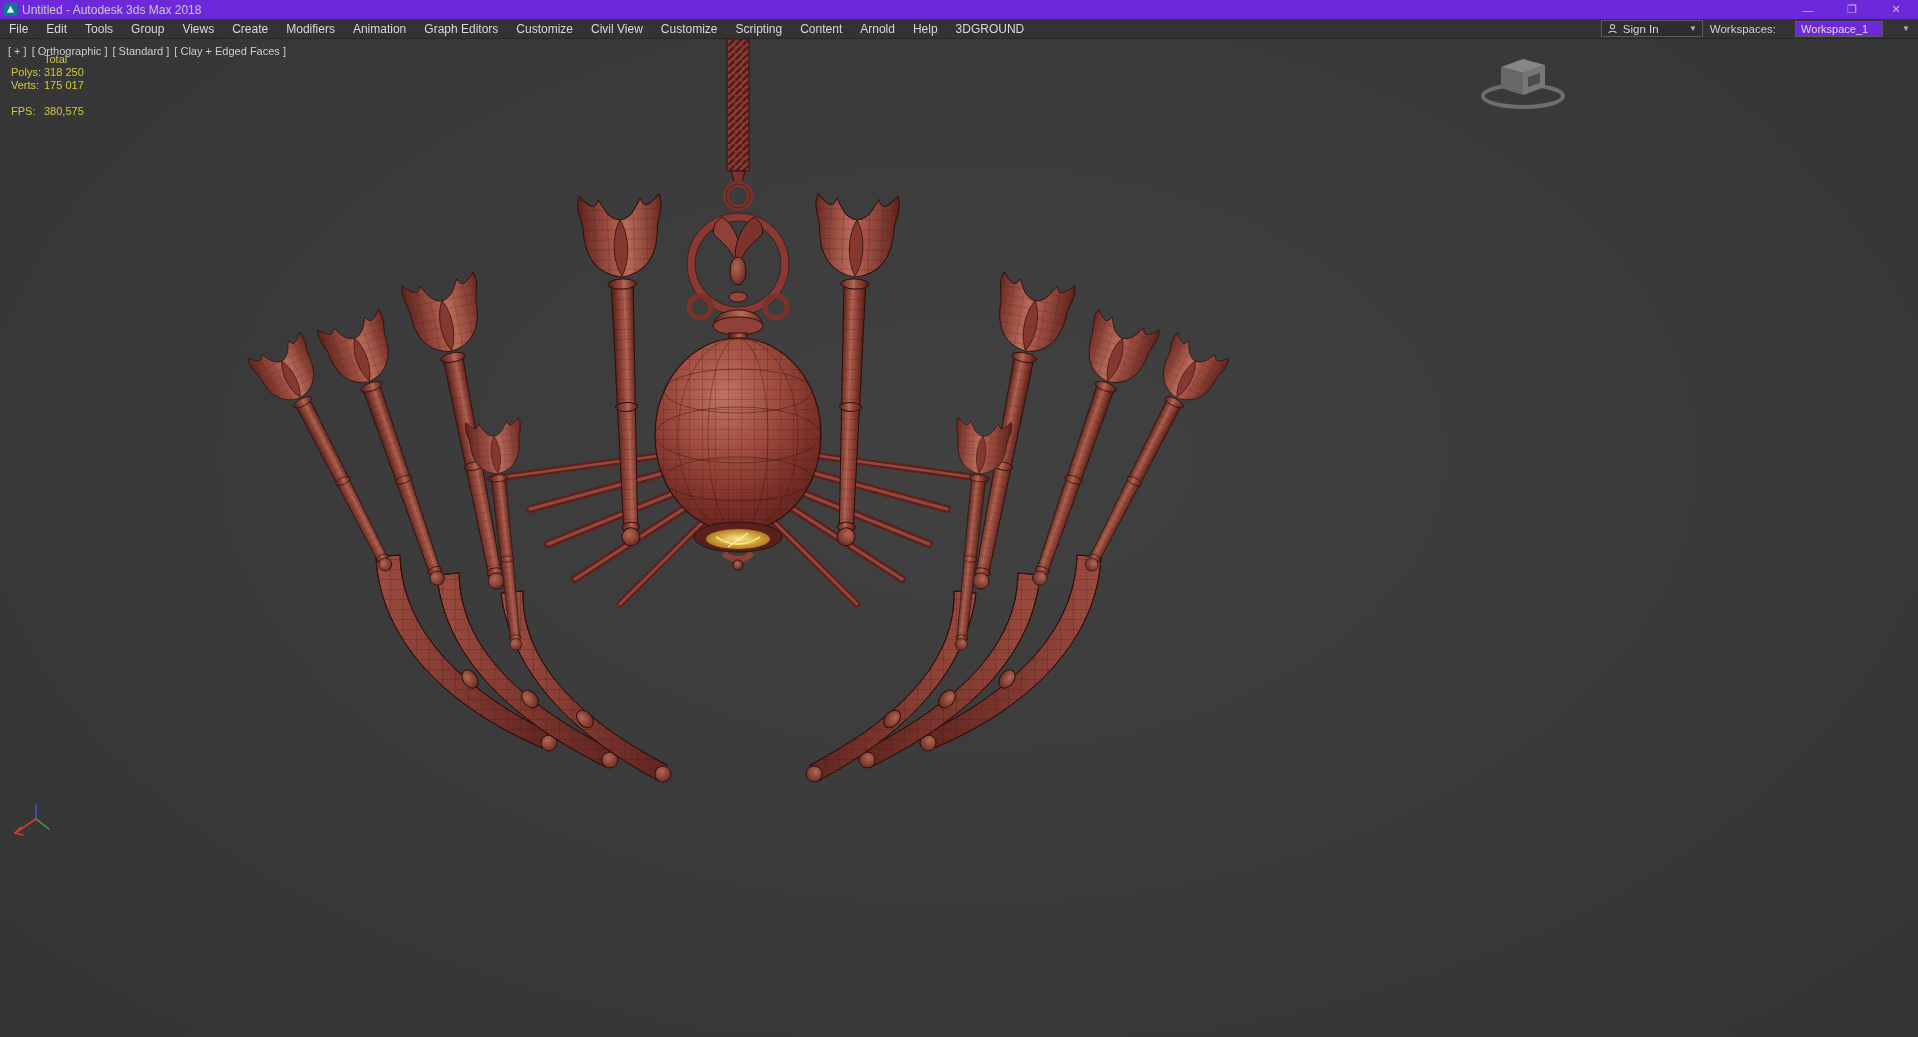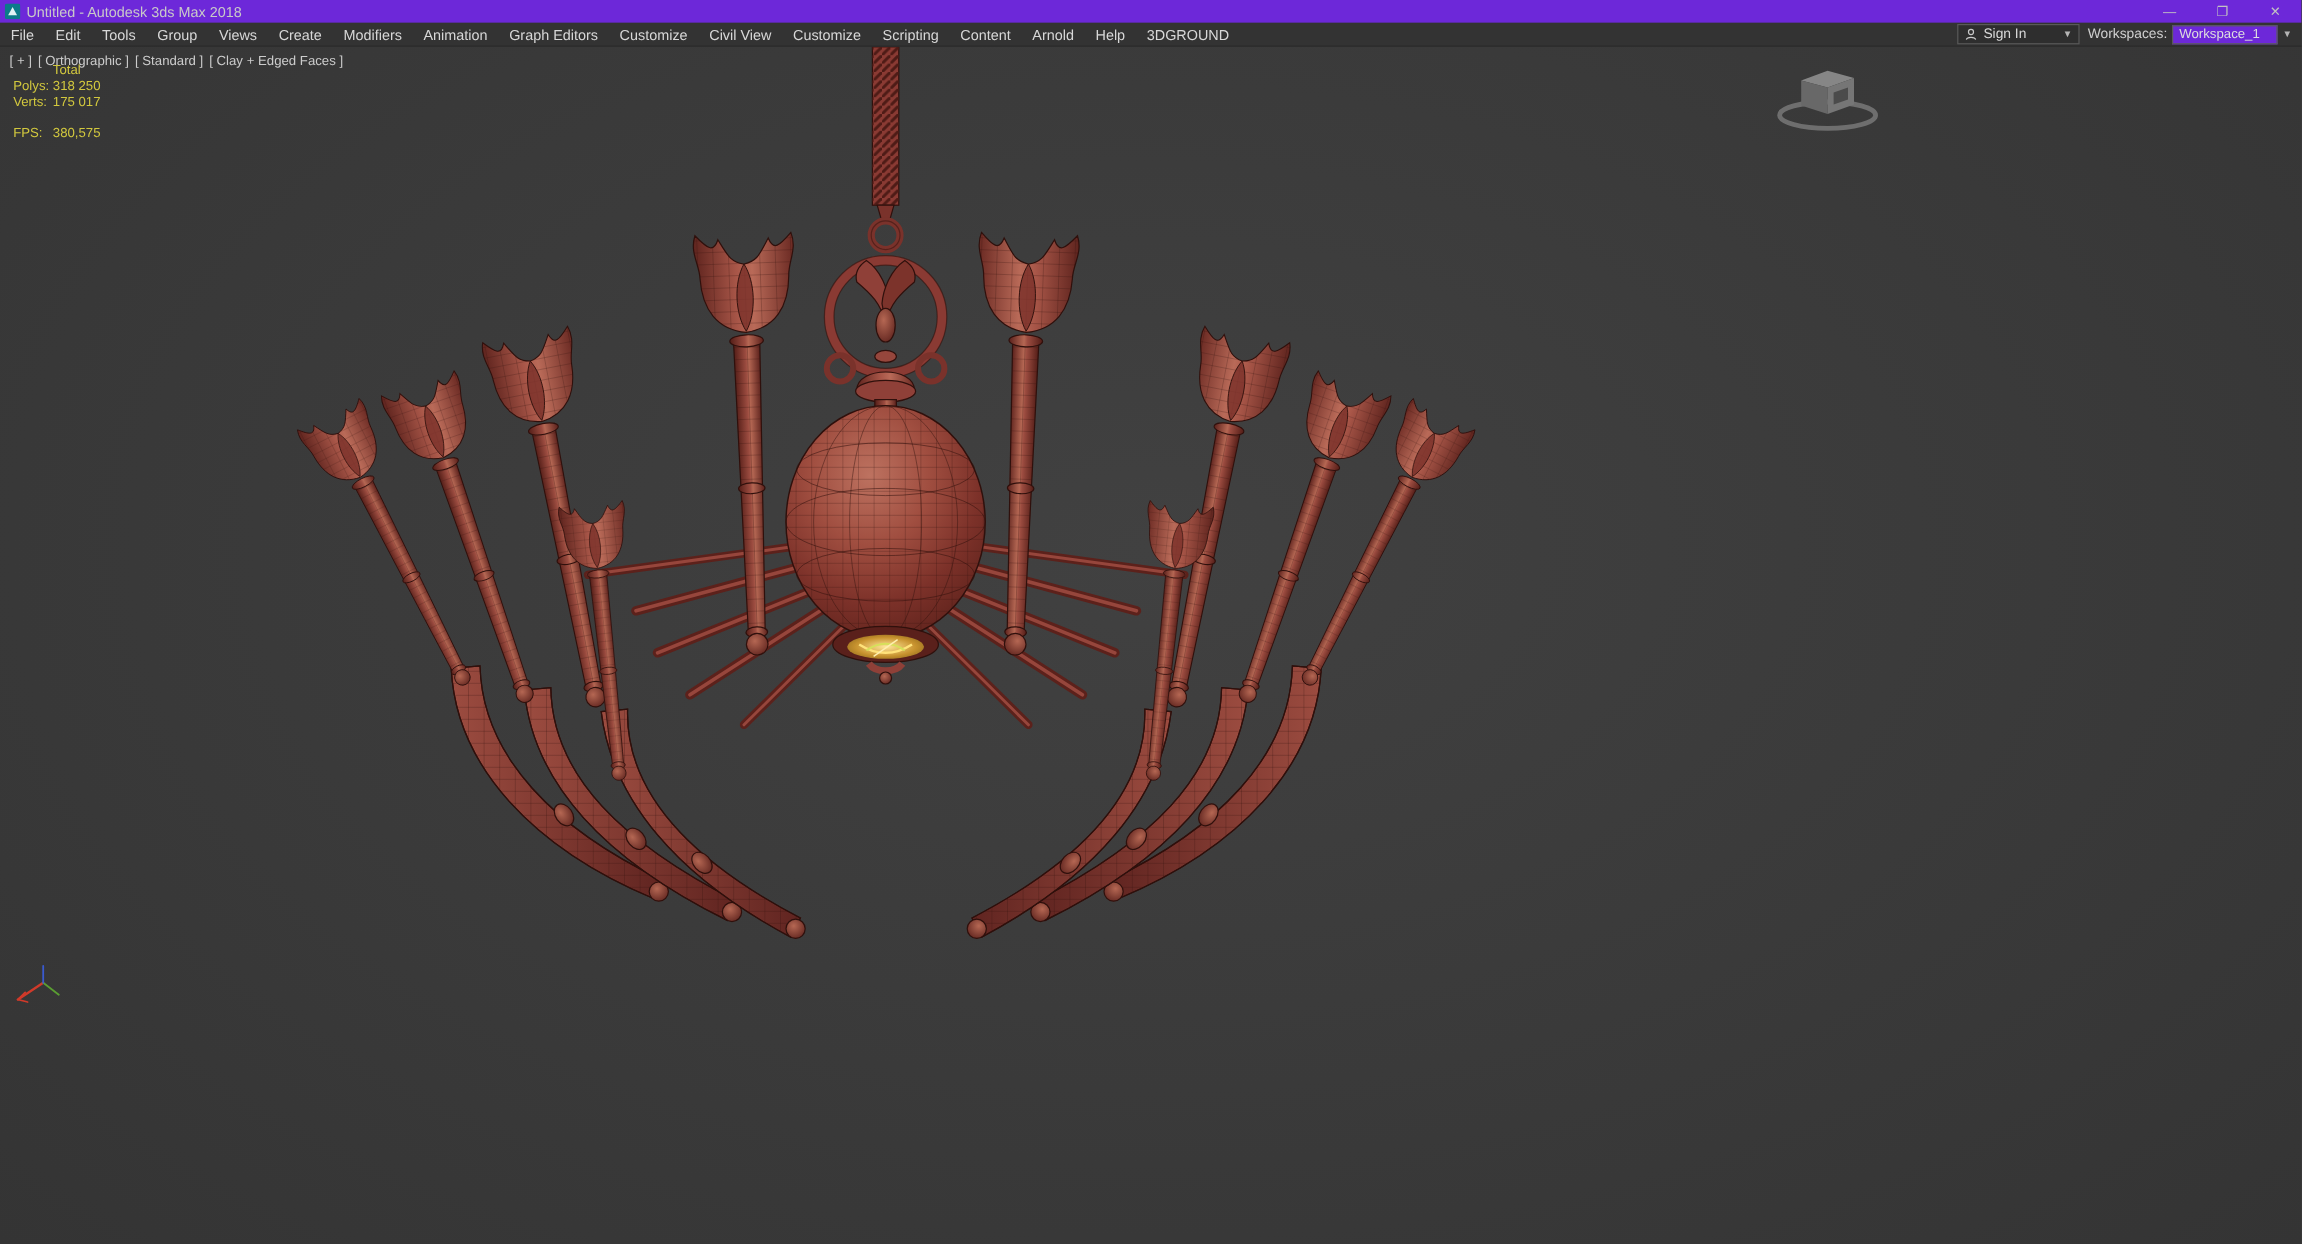--- a/index.html
+++ b/index.html
@@ -16,21 +16,21 @@
 
   
   .menubar{height:20px;background:#333333;border-bottom:1px solid #282828;display:flex;align-items:center;font-size:12px;color:#d8d8d8;flex:0 0 auto;}
   .menu-items{display:flex;height:100%;align-items:flex-start;}
   .menu-item{padding:0 9px;cursor:pointer;white-space:nowrap;height:100%;display:flex;align-items:center;}
   .menubar-right{margin-left:auto;display:flex;align-items:center;gap:7px;padding-right:8px;}
   .signin{width:102px;height:17px;border:1px solid #5a5a5a;background:#2e2e2e;display:flex;align-items:center;gap:5px;padding:0 5px;cursor:pointer;font-size:11.5px;}
   .user-icon{width:11px;height:11px;flex:0 0 auto;}
   .caret{font-size:8px;color:#b5b5b5;line-height:1;}
   .signin .caret{margin-left:auto;}
-  .workspaces{display:flex;align-items:center;gap:4px;font-size:11.5px;color:#cfcfcf;}
+  .workspaces{display:flex;align-items:center;gap:19px;font-size:11.5px;color:#cfcfcf;}
   .ws-select{width:88px;height:16px;border:1px solid #5a5a5a;background:#6d28d9;display:flex;align-items:center;padding:0 5px;font-size:11px;color:#dedede;cursor:pointer;white-space:nowrap;overflow:hidden;}
   .workspaces .caret{cursor:pointer;}
 
   
   .viewport{position:relative;flex:1;background:radial-gradient(ellipse at 50% 42%, #414141 0%, #3a3a3a 55%, #343434 100%);overflow:hidden;}
   .scene{position:absolute;left:0;top:0;}
   .vp-label{position:absolute;top:6px;left:8px;display:flex;gap:5px;font-size:11px;color:#cccccc;}
   .vp-seg{cursor:pointer;white-space:nowrap;}
   .stats{position:absolute;top:14px;left:11px;font-size:11px;line-height:13px;color:#d2c83e;}
   .stats-row{display:flex;}

